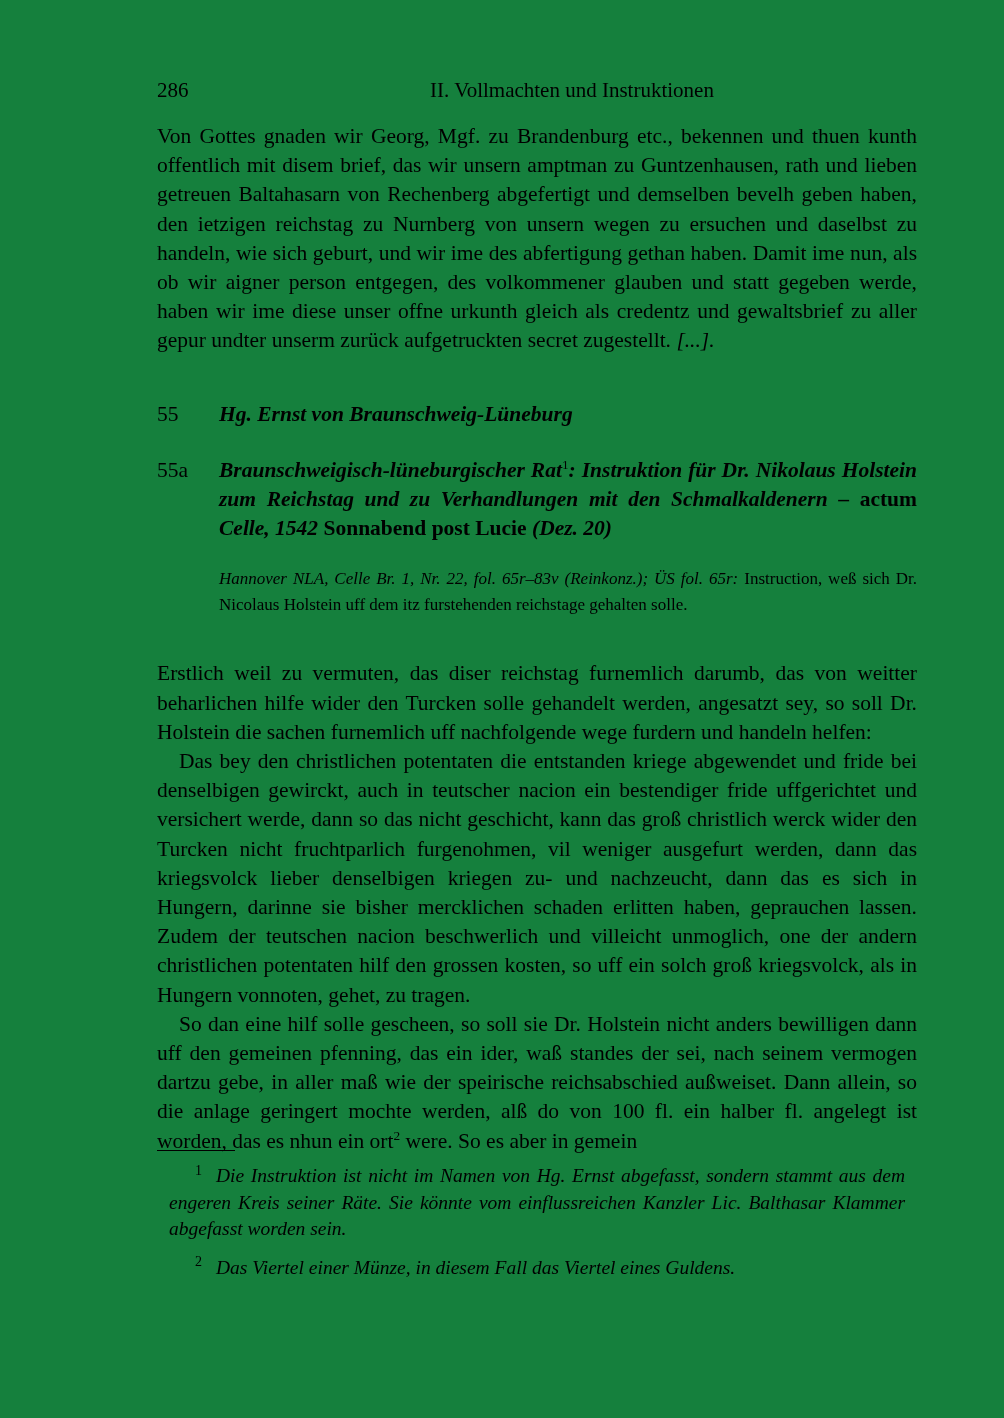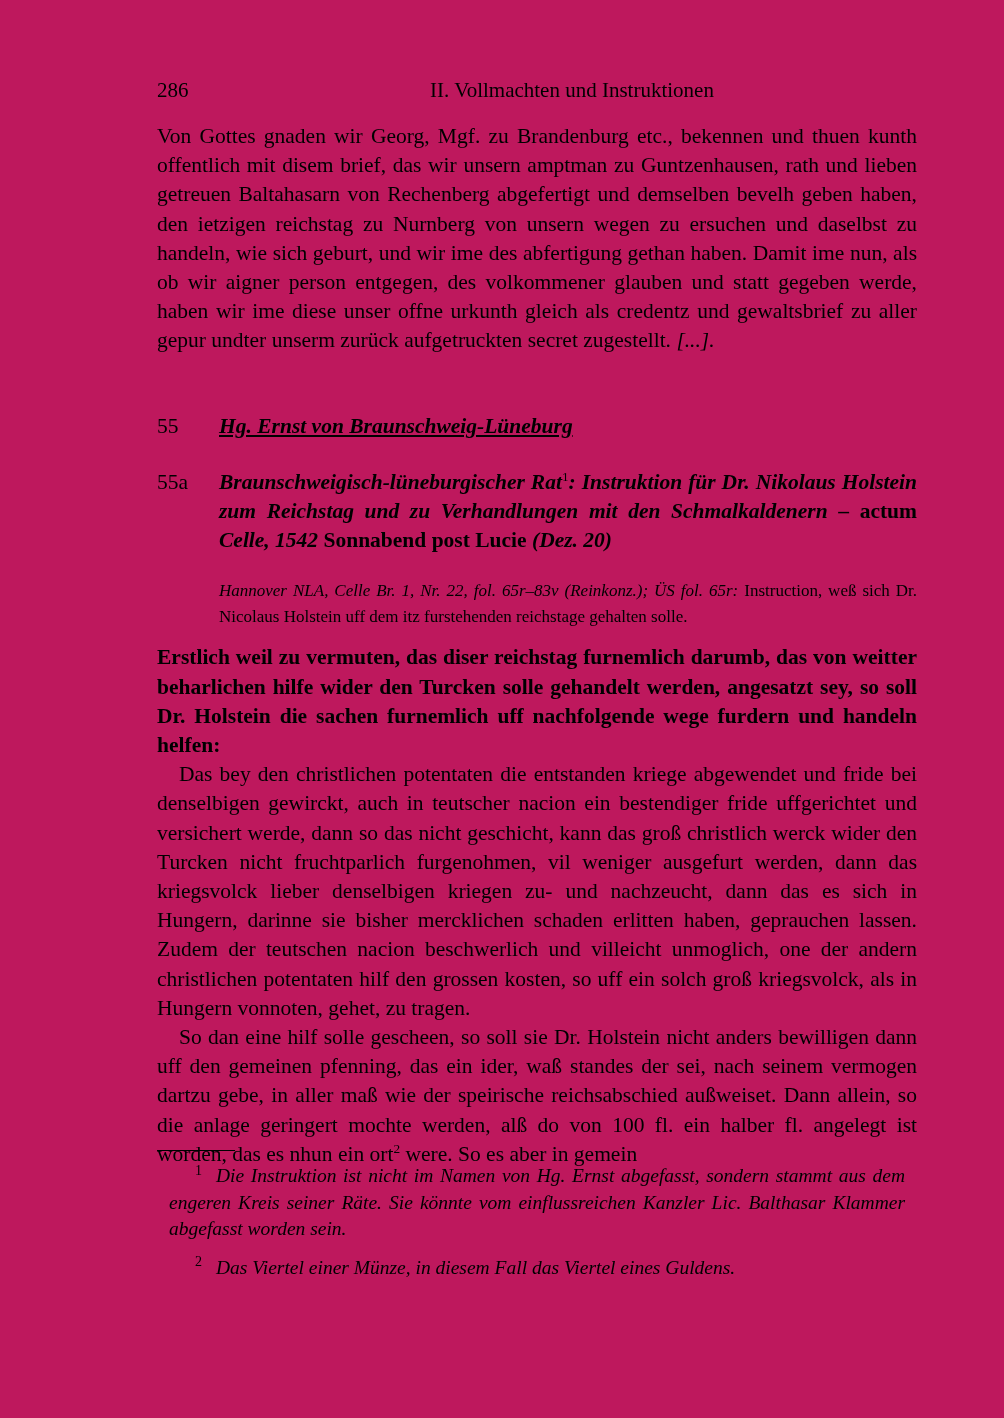--- a/index.html
+++ b/index.html
@@ -8,21 +8,21 @@
     background: #ffffff;
   }
   body {
     font-family: "Liberation Serif", "DejaVu Serif", serif;
     color: #000000;
   }
   .page {
     position: relative;
     width: 1004px;
     height: 1418px;
-    background: #be185d;
+    background: #15803d;
     overflow: hidden;
     box-sizing: border-box;
   }
 
   
   .running-head {
     position: absolute;
     left: 157px;
     top: 78px;
     width: 760px;
@@ -74,21 +74,21 @@
     font-style: italic;
     font-weight: bold;
   }
   .heading .num {
     position: absolute;
     left: 0;
     top: 0;
     font-style: normal;
     font-weight: normal;
   }
-  .heading-55   { margin-top: 56px; text-decoration: underline; }
+  .heading-55   { margin-top: 44px; }
   .heading-55a  { margin-top: 27px; }
   .rom { font-style: normal; }
   .it  { font-style: italic; }
   sup {
     font-size: 0.62em;
     vertical-align: super;
     line-height: 0;
     font-style: normal;
     font-weight: normal;
   }
@@ -98,21 +98,21 @@
     margin-top: 23px;
     margin-left: 62px;
     width: 698px;
     font-size: 17px;
     line-height: 26px;
     text-align: justify;
   }
   .source-note .archival { font-style: italic; }
 
   
-  .body-start { margin-top: 13px; font-weight: bold; }
+  .body-start { margin-top: 41px; }
 
   
   .footnotes {
     position: absolute;
     left: 157px;
     top: 1150px;
     width: 760px;
   }
   .fn-rule {
     width: 78px;

